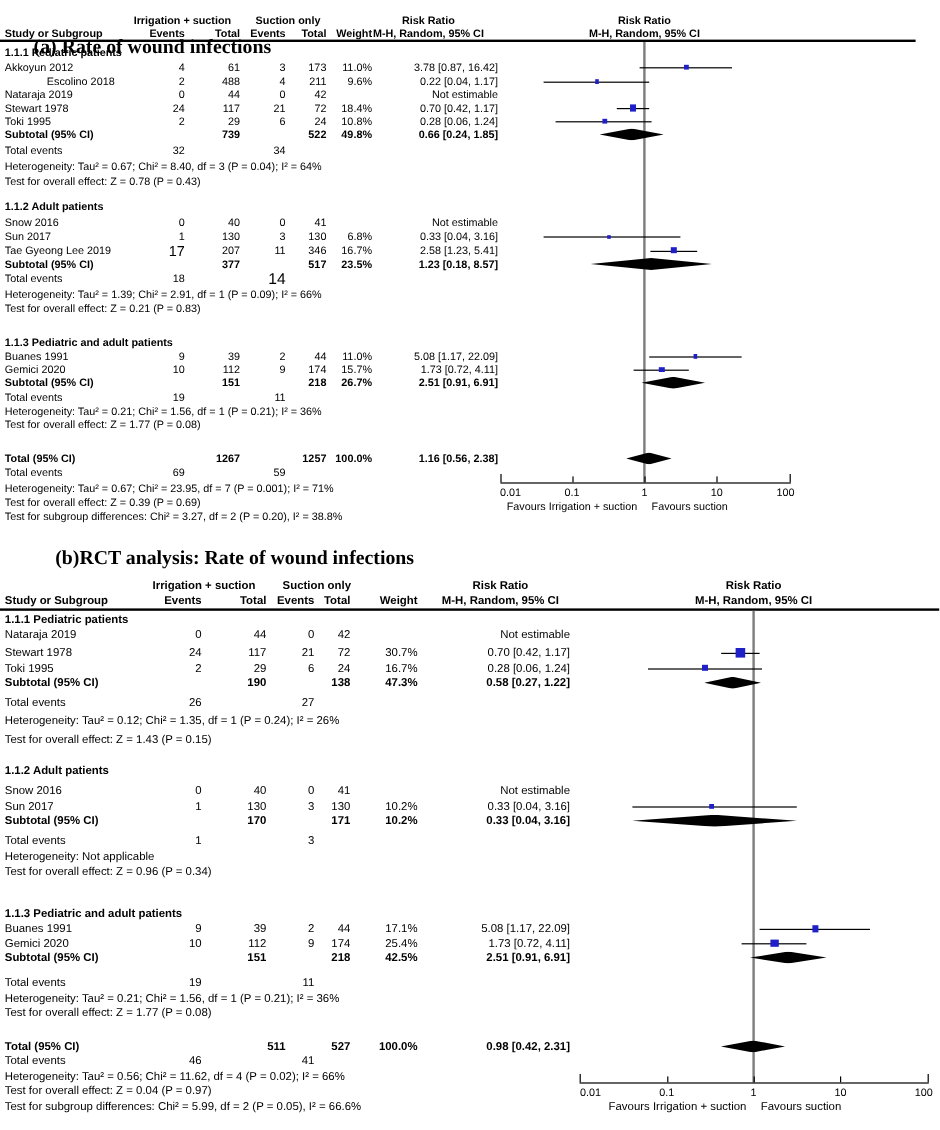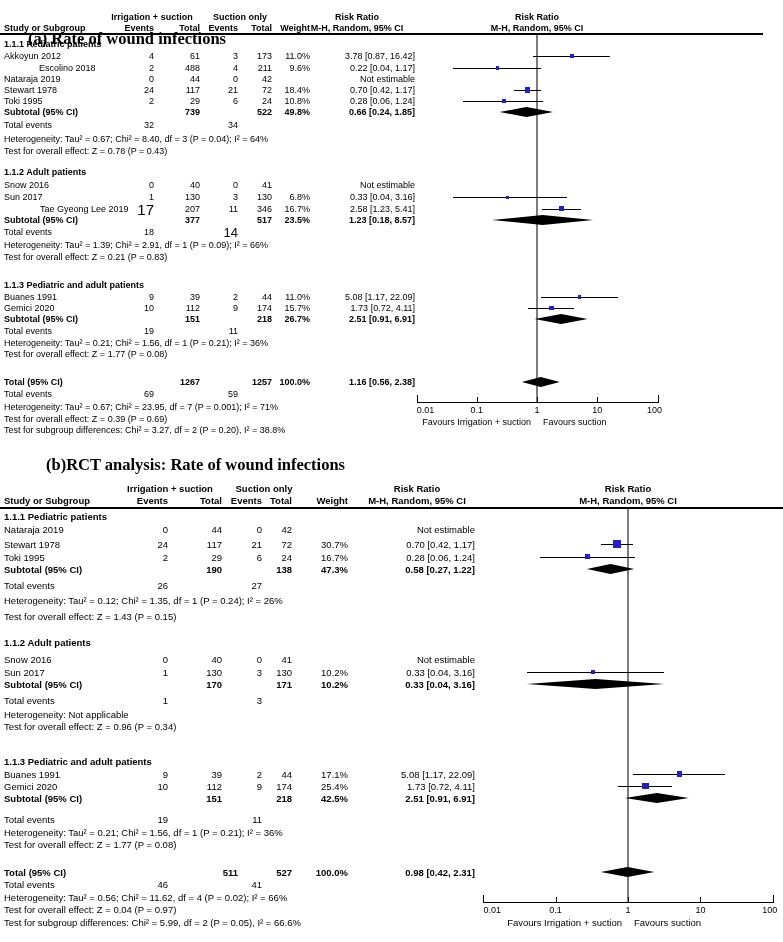--- a/index.html
+++ b/index.html
@@ -104,22 +104,22 @@
       <div class="cell num" style="position: absolute; font-size: 9px; width: 135px; left: 280px; top: 180px;">Not estimable</div>
       <div class="cell" style="position: absolute; font-size: 9px; left: 4px; top: 192px;">Sun 2017</div>
       <div class="cell num" style="position: absolute; font-size: 9px; width: 54px; left: 100px; top: 192px;">1</div>
       <div class="cell num" style="position: absolute; font-size: 9px; width: 54px; left: 146px; top: 192px;">130</div>
       <div class="cell num" style="position: absolute; font-size: 9px; width: 54px; left: 184px; top: 192px;">3</div>
       <div class="cell num" style="position: absolute; font-size: 9px; width: 54px; left: 218px; top: 192px;">130</div>
       <div class="cell num" style="position: absolute; font-size: 9px; width: 54px; left: 256px; top: 192px;">6.8%</div>
       <div class="cell num" style="position: absolute; font-size: 9px; width: 135px; left: 280px; top: 192px;">0.33 [0.04, 3.16]</div>
       <div class="cline" style="position: absolute; left: 452.774px; top: 196.5px; width: 114.332px; height: 1px;"></div>
       <div class="marker" style="position: absolute; left: 506.49px; top: 195.5px; width: 3px; height: 3px;"></div>
-      <div class="cell" style="position: absolute; font-size: 9px; left: 4px; top: 204px; margin-left: 36px;">Tae Gyeong Lee 2019</div>
-      <div class="cell num" style="position: absolute; font-size: 15px; width: 54px; left: 100px; top: 204px;">17</div>
+      <div class="cell" style="position: absolute; font-size: 9px; left: 4px; top: 204px;">Tae Gyeong Lee 2019</div>
+      <div class="cell num" style="position: absolute; font-size: 12px; width: 54px; left: 100px; top: 204px;">17</div>
       <div class="cell num" style="position: absolute; font-size: 9px; width: 54px; left: 146px; top: 204px;">207</div>
       <div class="cell num" style="position: absolute; font-size: 9px; width: 54px; left: 184px; top: 204px;">11</div>
       <div class="cell num" style="position: absolute; font-size: 9px; width: 54px; left: 218px; top: 204px;">346</div>
       <div class="cell num" style="position: absolute; font-size: 9px; width: 54px; left: 256px; top: 204px;">16.7%</div>
       <div class="cell num" style="position: absolute; font-size: 9px; width: 135px; left: 280px; top: 204px;">2.58 [1.23, 5.41]</div>
       <div class="cline" style="position: absolute; left: 542.417px; top: 208.5px; width: 38.7584px; height: 1px;"></div>
       <div class="marker" style="position: absolute; left: 559.297px; top: 206.496px; width: 5.007px; height: 5.007px;"></div>
       <div class="cell" style="position: absolute; font-size: 9px; font-weight: bold; left: 4px; top: 215px;">Subtotal (95% CI)</div>
       <div class="cell num" style="position: absolute; font-size: 9px; font-weight: bold; width: 54px; left: 146px; top: 215px;">377</div>
       <div class="cell num" style="position: absolute; font-size: 9px; font-weight: bold; width: 54px; left: 218px; top: 215px;">517</div>

